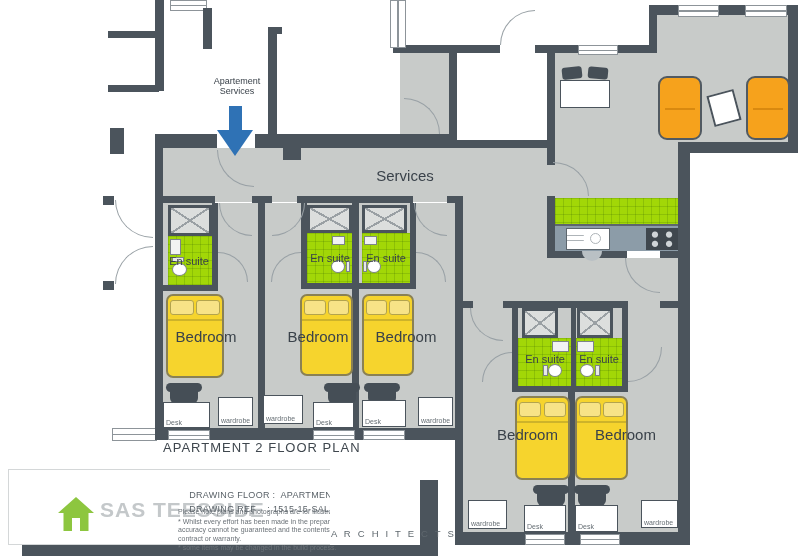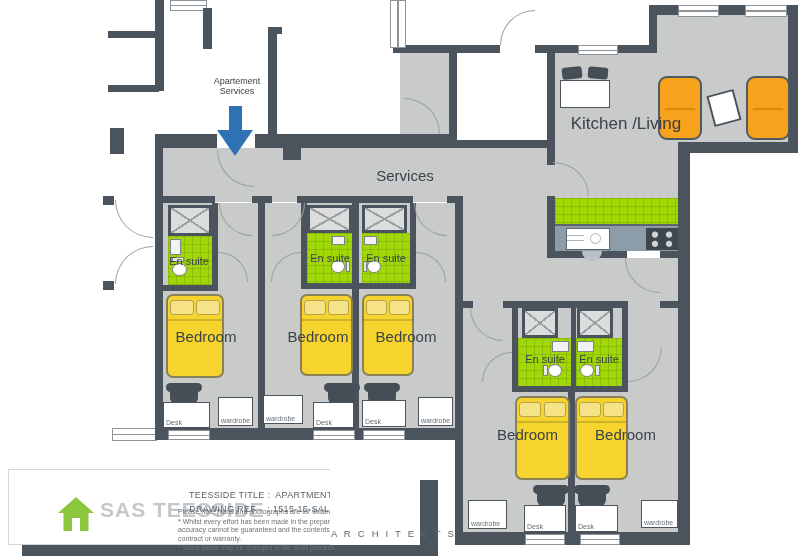--- a/index.html
+++ b/index.html
@@ -262,43 +262,43 @@
   <div class="arc br" style="left:500px;top:10px;width:35px;height:35px"></div>
 
   <div class="rlabel" style="left:197px;top:76px;width:80px;font-size:9px;line-height:10px;">
     <div>Apartement</div>
     <div>Services</div>
   </div>
   <div class="arrow-shaft" style="left:229px;top:106px;width:13px;height:26px"></div>
   <div class="arrow-head" style="left:217px;top:130px;"></div>
 
   <div class="rlabel" style="left:360px;top:167px;width:90px;font-size:15px;">Services</div>
-  <div class="rlabel" style="left:563px;top:114px;width:126px;font-size:17px;">Kitchen /Living</div>
   <div class="rlabel" style="left:166px;top:255px;width:46px;font-size:11px;">En suite</div>
   <div class="rlabel" style="left:307px;top:252px;width:46px;font-size:11px;">En suite</div>
   <div class="rlabel" style="left:362px;top:252px;width:48px;font-size:11px;">En suite</div>
   <div class="rlabel" style="left:518px;top:353px;width:54px;font-size:11px;">En suite</div>
   <div class="rlabel" style="left:574px;top:353px;width:50px;font-size:11px;">En suite</div>
   <div class="rlabel" style="left:168px;top:328px;width:76px;font-size:15px;">Bedroom</div>
   <div class="rlabel" style="left:280px;top:328px;width:76px;font-size:15px;">Bedroom</div>
   <div class="rlabel" style="left:368px;top:328px;width:76px;font-size:15px;">Bedroom</div>
   <div class="rlabel" style="left:480px;top:426px;width:95px;font-size:15px;">Bedroom</div>
   <div class="rlabel" style="left:578px;top:426px;width:95px;font-size:15px;">Bedroom</div>
+  <div class="abs" style="left:163px;top:440px;font-size:13px;letter-spacing:1px;color:#3f474e;">APARTMENT 2 FLOOR PLAN</div>
 
   <div class="tb-shadow" style="left:22px;top:480px;width:416px;height:76px"></div>
   <div class="tb-panel" style="left:8px;top:469px;width:412px;height:76px"></div>
 
   <svg style="position:absolute;left:56px;top:494px" width="40" height="40" viewBox="0 0 40 40">
     <path d="M20 3 L38 19 L32.5 19 L32.5 37 L7.5 37 L7.5 19 L2 19 Z" fill="#8dc63f"></path>
     <rect x="16" y="24" width="8" height="13" fill="#ffffff"></rect>
   </svg>
   <div class="sas-name" style="left:100px;top:498px;">SAS TEESSIDE</div>
 
   <div class="dt-row" style="left:178px;top:480px;">
-    <span>TEESSIDE TITLE :  </span><span>APARTMENT  2</span>
+    <span>DRAWING FLOOR :  </span><span>APARTMENT  2</span>
   </div>
   <div class="dt-row" style="left:178px;top:494px;">
     <span>DRAWING REF    : </span><span>1515-15-SALES - APARTMENT 2</span>
   </div>
   <div class="disc" style="left:178px;top:508px;">
     <div>Please note plans and photographs are for illustrative purposes only.</div>
     <div>* Whilst every effort has been made in the preparation of information, accuracy cannot be guaranteed and the contents do not constitute as a contract or warranty.</div>
     <div>* some items may be changed in the build process.</div>
   </div>
 

